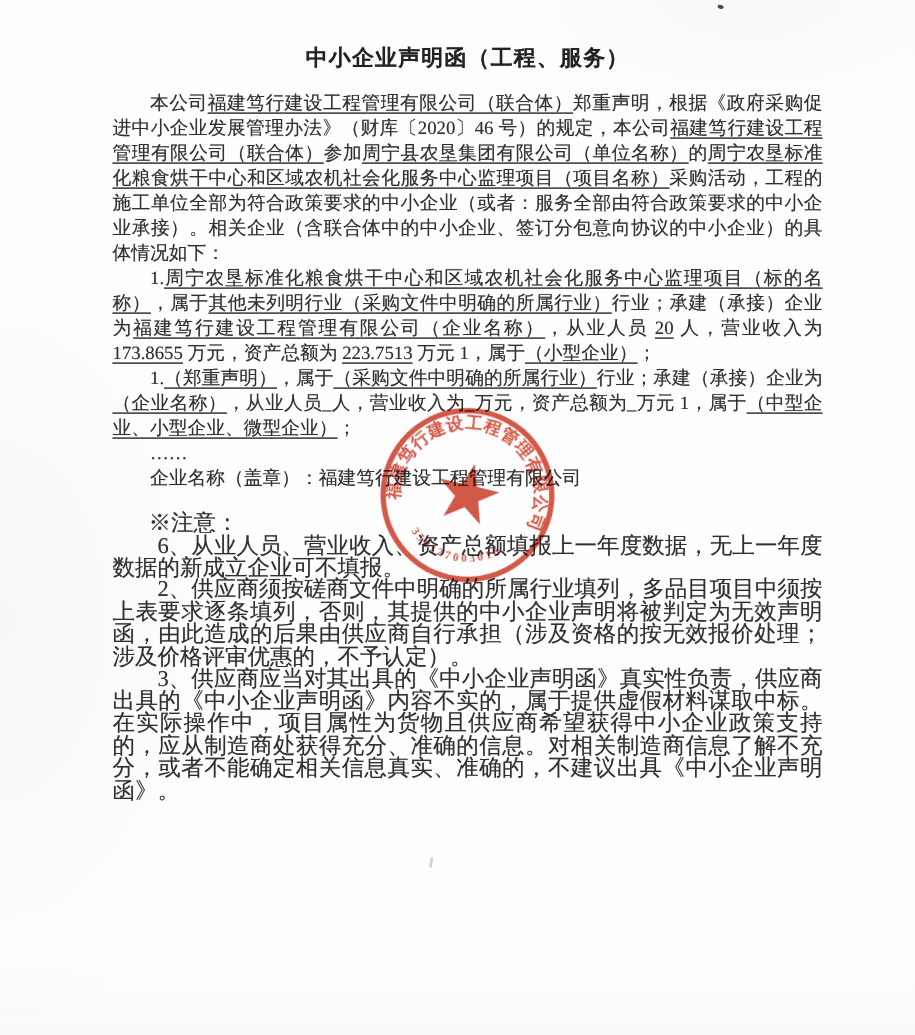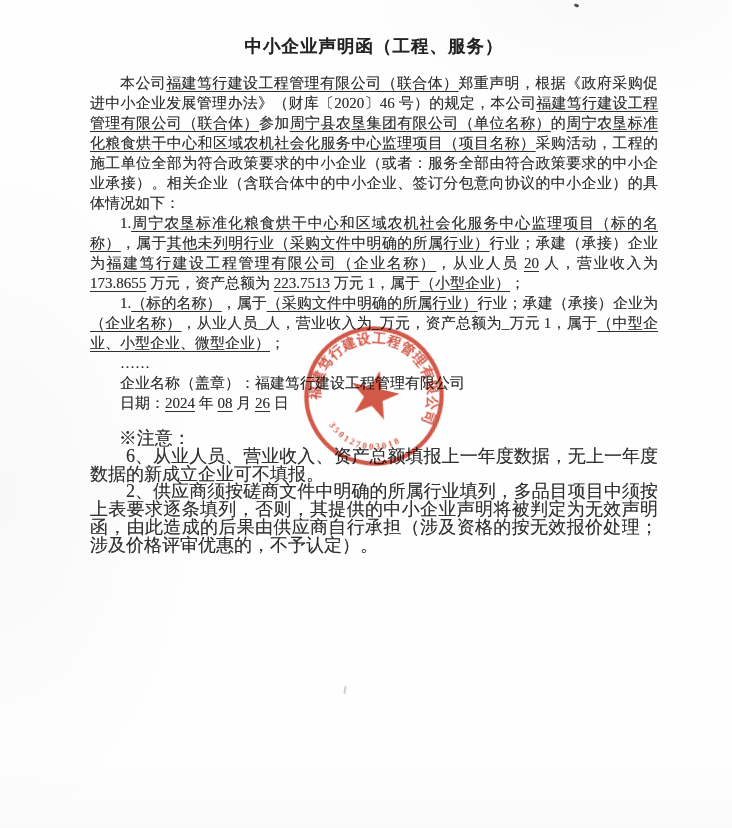--- a/index.html
+++ b/index.html
@@ -63,29 +63,29 @@
 <body>
 
 <div class="page">
   <div class="scan-shading"></div>
 
   <div class="content">
     <h1 class="title">中小企业声明函（工程、服务）</h1>
 
     <p><span>本公司</span><span class="u">福建笃行建设工程管理有限公司（联合体）</span><span>郑重声明，根据《政府采购促进中小企业发展管理办法》（财库〔2020〕46 号）的规定，本公司</span><span class="u">福建笃行建设工程管理有限公司（联合体）</span><span>参加</span><span class="u">周宁县农垦集团有限公司（单位名称）</span><span>的</span><span class="u">周宁农垦标准化粮食烘干中心和区域农机社会化服务中心监理项目（项目名称）</span><span>采购活动，工程的施工单位全部为符合政策要求的中小企业（或者：服务全部由符合政策要求的中小企业承接）。相关企业（含联合体中的中小企业、签订分包意向协议的中小企业）的具体情况如下：</span></p>
     <p><span>1.</span><span class="u">周宁农垦标准化粮食烘干中心和区域农机社会化服务中心监理项目（标的名称）</span><span>，属于</span><span class="u">其他未列明行业（采购文件中明确的所属行业）</span><span>行业；承建（承接）企业为</span><span class="u">福建笃行建设工程管理有限公司（企业名称）</span><span>，从业人员 </span><span class="u">20</span><span> 人，营业收入为 </span><span class="u">173.8655</span><span> 万元，资产总额为 </span><span class="u">223.7513</span><span> 万元 1，属于</span><span class="u">（小型企业）</span><span>；</span></p>
-    <p><span>1.</span><span class="u">（标的名称）</span><span>，属于</span><span class="u">（采购文件中明确的所属行业）</span><span>行业；承建（承接）企业为</span><span class="u">（企业名称）</span><span>，从业人员_人，营业收入为_万元，资产总额为_万元 1，属于</span><span class="u">（中型企业、小型企业、微型企业）</span><span>；</span></p>
+    <p><span>1.</span><span class="u">（郑重声明）</span><span>，属于</span><span class="u">（采购文件中明确的所属行业）</span><span>行业；承建（承接）企业为</span><span class="u">（企业名称）</span><span>，从业人员_人，营业收入为_万元，资产总额为_万元 1，属于</span><span class="u">（中型企业、小型企业、微型企业）</span><span>；</span></p>
     <p>……</p>
     <p>企业名称（盖章）：福建笃行建设工程管理有限公司</p>
-    <p><span>日期：</span><span class="u">2024</span><span> 年 </span><span class="u">08</span><span> 月 </span><span class="u">26</span><span> 日</span></p>
 
     <div class="notes">
       <p class="note-header">※注意：</p>
       <p>6、从业人员、营业收入、资产总额填报上一年度数据，无上一年度数据的新成立企业可不填报。</p>
       <p>2、供应商须按磋商文件中明确的所属行业填列，多品目项目中须按上表要求逐条填列，否则，其提供的中小企业声明将被判定为无效声明函，由此造成的后果由供应商自行承担（涉及资格的按无效报价处理；涉及价格评审优惠的，不予认定）。</p>
+      <p>3、供应商应当对其出具的《中小企业声明函》真实性负责，供应商出具的《中小企业声明函》内容不实的，属于提供虚假材料谋取中标。在实际操作中，项目属性为货物且供应商希望获得中小企业政策支持的，应从制造商处获得充分、准确的信息。对相关制造商信息了解不充分，或者不能确定相关信息真实、准确的，不建议出具《中小企业声明函》。</p>
     </div>
   </div>
 
   <svg class="seal" viewBox="0 0 160 160" xmlns="http://www.w3.org/2000/svg">
     <defs>
       <path id="sealArcTop" d="M 25 96 A 57 57 0 1 1 135 96" fill="none"></path>
       <path id="sealArcBottom" d="M 36 115 A 56 56 0 0 0 124 115" fill="none"></path>
     </defs>
     <circle cx="80" cy="80" r="71" fill="none" stroke-width="4.5" stroke="#cc3a27"></circle>
     <polygon points="80,53 86.2,71.5 105.7,71.7 90,83.2 95.9,101.8 80,90.5 64.1,101.8 70,83.2 54.3,71.7 73.8,71.5" fill="#cc3a27"></polygon>

